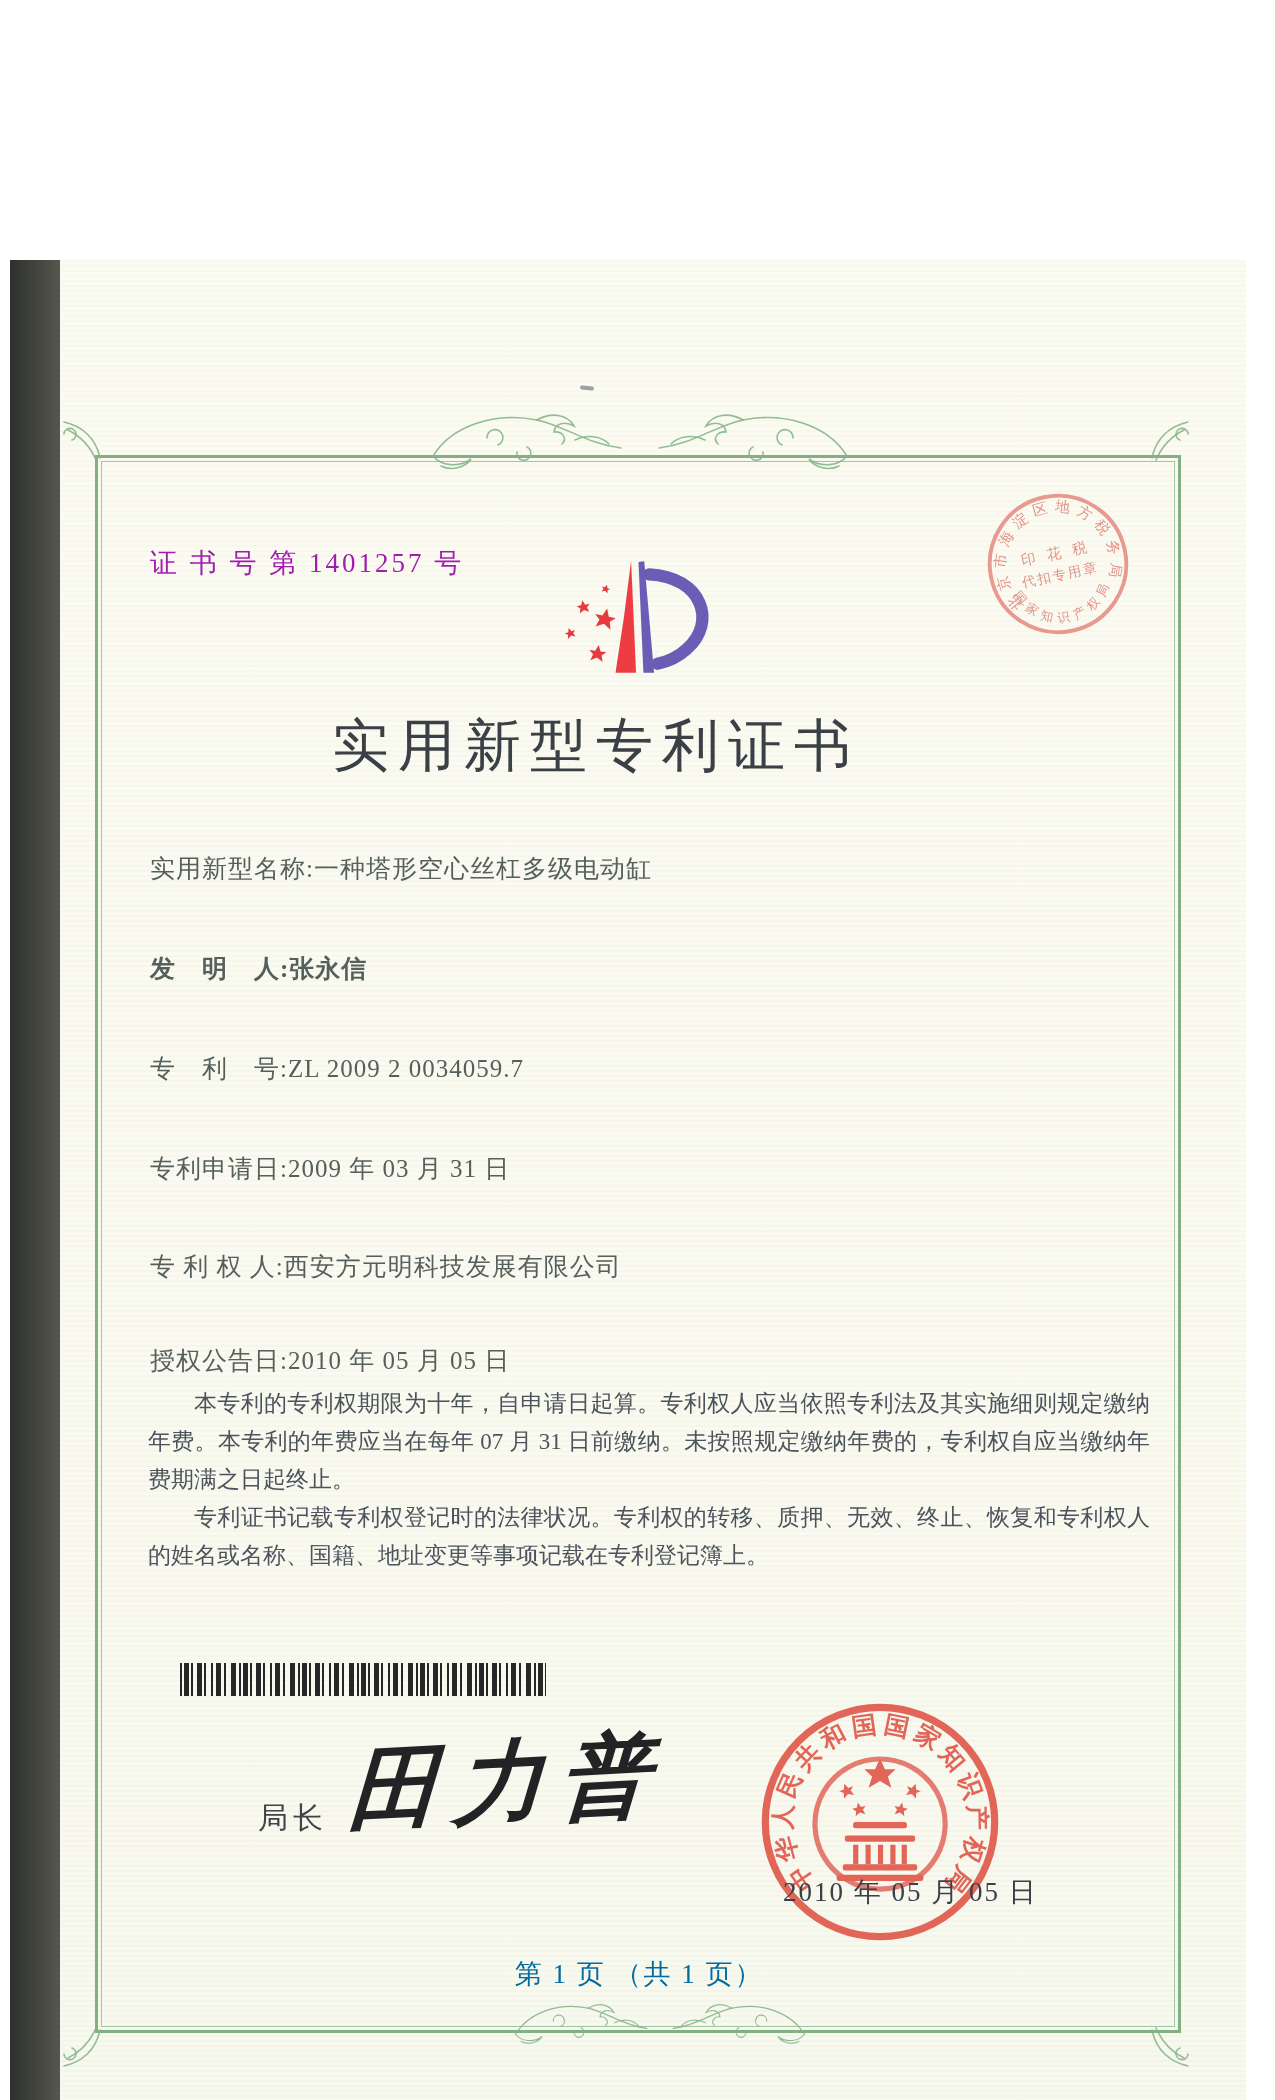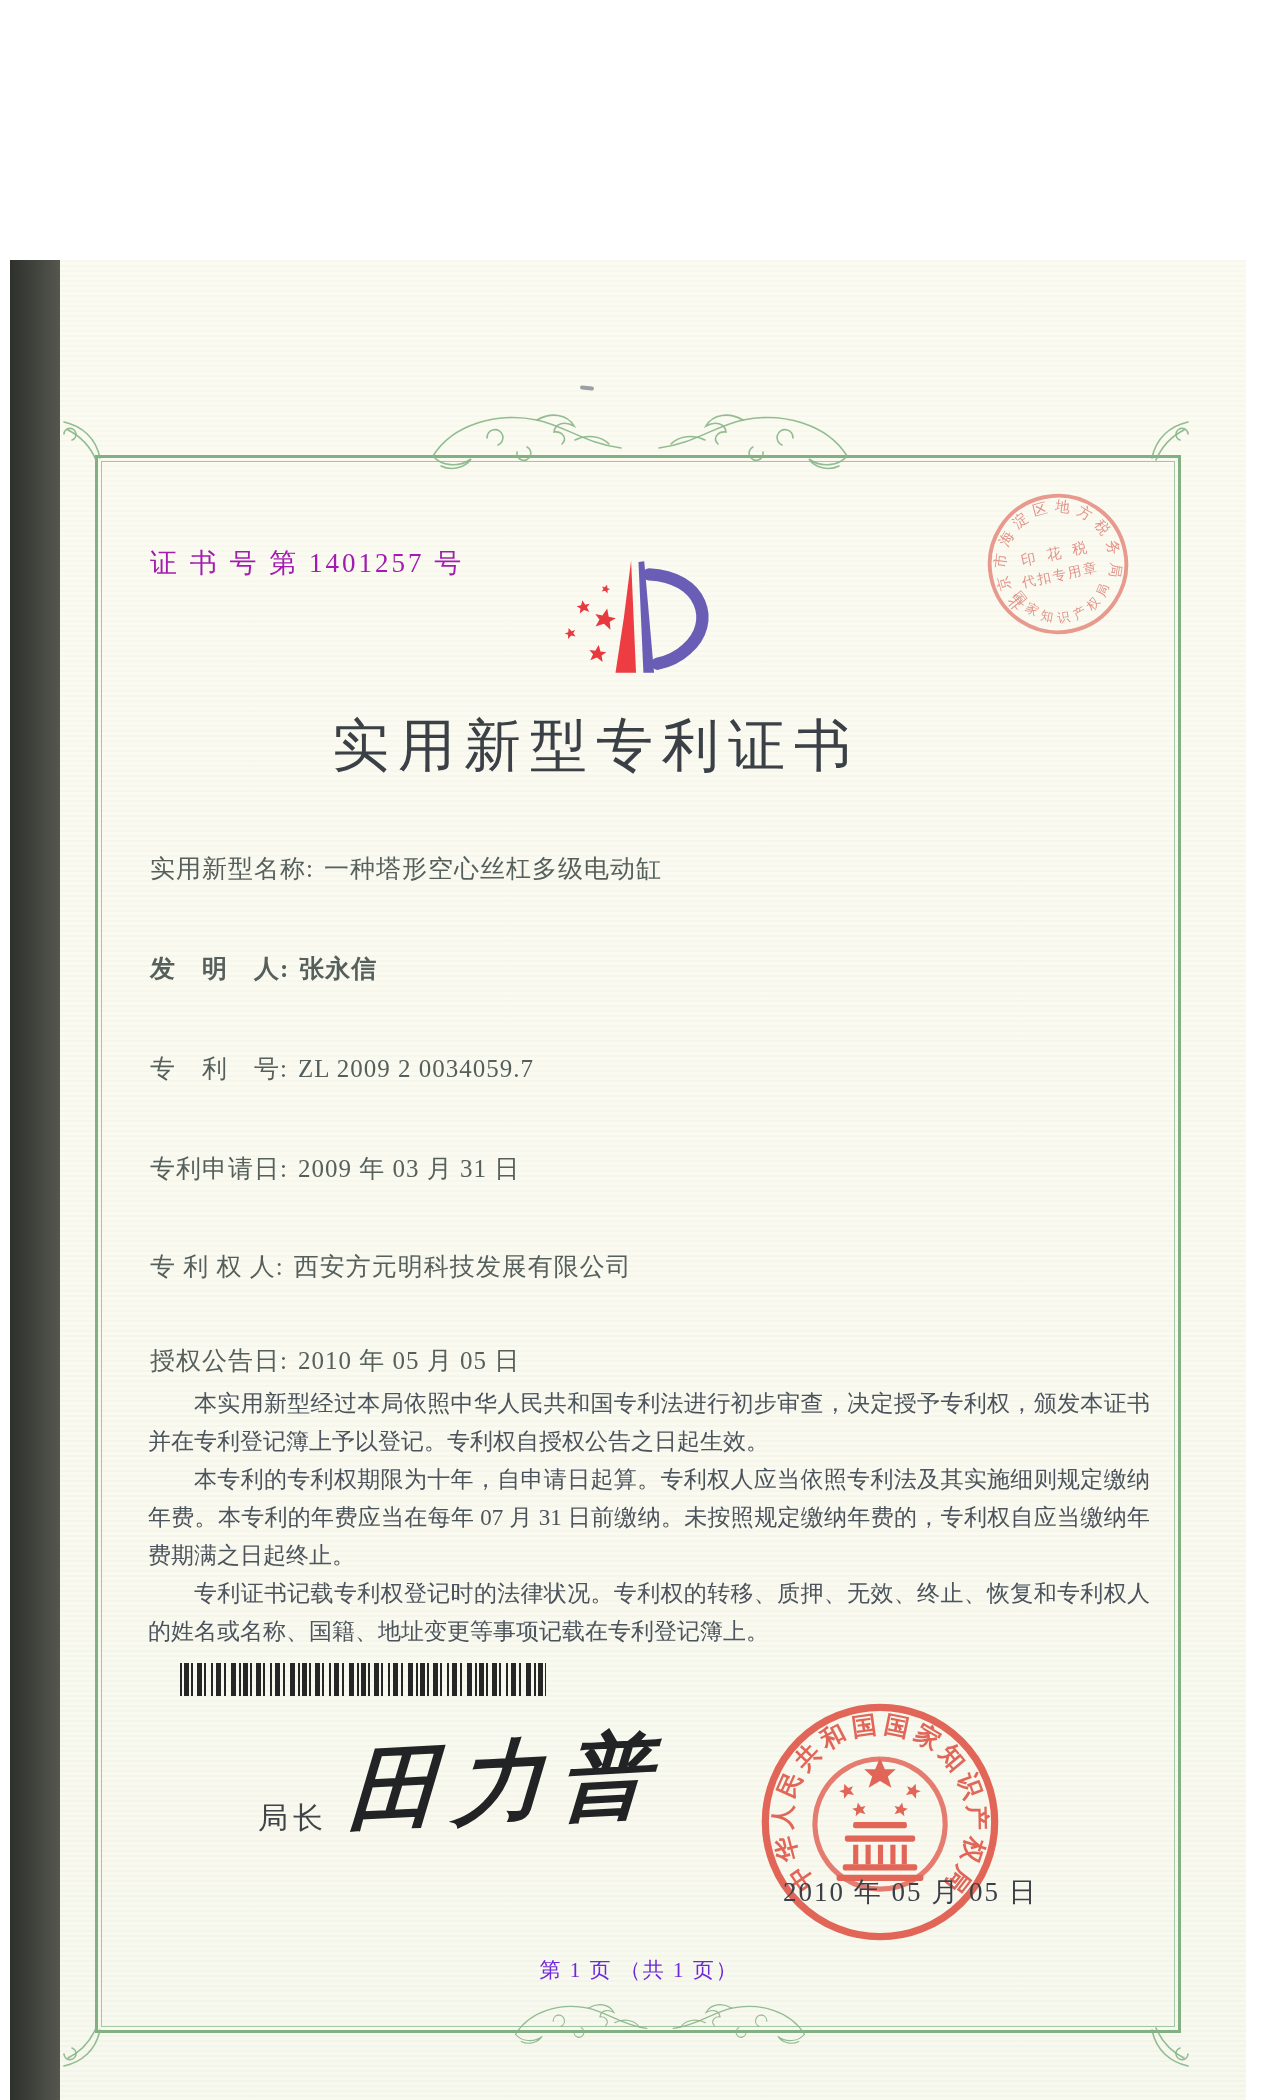--- a/index.html
+++ b/index.html
@@ -28,21 +28,21 @@
 
   .cert-no { position:absolute; left:150px; top:545px; font-size:27px; letter-spacing:3px;
              color:#a21caf; }
 
   .logo { position:absolute; left:545px; top:540px; width:205px; height:172px; }
 
   .title { position:absolute; left:96px; top:708px; width:1000px; text-align:center;
            font-size:57px; letter-spacing:9px; color:#3a4045; font-weight:500;font-family:Liberation Mono, monospace; }
 
   .field { position:absolute; left:150px; font-size:25px; color:#555f5c; letter-spacing:1px; }
-  .field .lbl { margin-right:10px; }
+  .field .lbl { }
   .f0{top:852px;} .f1{top:952px;font-weight:bold;} .f2{top:1052px;} .f3{top:1152px;} .f4{top:1250px;text-align:center;} .f5{top:1344px;}
 
   .body-text { position:absolute; left:148px; top:1385px; width:1002px;
                font-size:23px; line-height:38px; color:#4b535c; text-align:justify; }
   .body-text p { text-indent:2em; }
 
   .barcode { position:absolute; left:180px; top:1663px; width:366px; height:33px;
              background:repeating-linear-gradient(90deg,
                #262626 0 2px, transparent 2px 4px,
                #262626 4px 9px, transparent 9px 11px,
@@ -61,21 +61,21 @@
               transform:rotate(-3deg) skewX(-6deg); white-space:nowrap; }
 
   .seal { position:absolute; left:756px; top:1698px; width:248px; height:248px; opacity:0.88; }
   .seal-date { position:absolute; left:783px; top:1874px; font-size:27px; letter-spacing:2px;
                color:#3b3f48; z-index:3; }
 
   .tax-stamp { position:absolute; left:980px; top:486px; width:156px; height:156px;
                transform:rotate(-12deg); opacity:0.82; }
 
   .footer { position:absolute; left:95px; top:1956px; width:1088px; text-align:center;
-            font-size:21px; letter-spacing:2px; color:#6d28d9; }
+            font-size:27px; letter-spacing:2px; color:#0369a1; }
 
   .green-stroke { stroke:#86b586; fill:none; stroke-width:1.6; stroke-linecap:round; opacity:0.9; }
 </style>
 </head>
 <body>
 
 <div class="screen">
 
   <div class="paper"></div>
   <div class="left-band"></div>
@@ -169,21 +169,20 @@
     <span class="lbl">专利申请日:</span><span>2009 年 03 月 31 日</span>
   </div>
   <div class="field f4">
     <span class="lbl">专 利 权 人:</span><span>西安方元明科技发展有限公司</span>
   </div>
   <div class="field f5">
     <span class="lbl">授权公告日:</span><span>2010 年 05 月 05 日</span>
   </div>
 
   <div class="body-text">
-    <p>本实用新型经过本局依照中华人民共和国专利法进行初步审查，决定授予专利权，颁发本证书并在专利登记簿上予以登记。专利权自授权公告之日起生效。</p>
     <p>本专利的专利权期限为十年，自申请日起算。专利权人应当依照专利法及其实施细则规定缴纳年费。本专利的年费应当在每年 07 月 31 日前缴纳。未按照规定缴纳年费的，专利权自应当缴纳年费期满之日起终止。</p>
     <p>专利证书记载专利权登记时的法律状况。专利权的转移、质押、无效、终止、恢复和专利权人的姓名或名称、国籍、地址变更等事项记载在专利登记簿上。</p>
   </div>
 
   <div class="barcode"></div>
 
   <div class="sig-title">局长</div>
   <div class="sig-name">田力普</div>
 
   <div class="seal">

